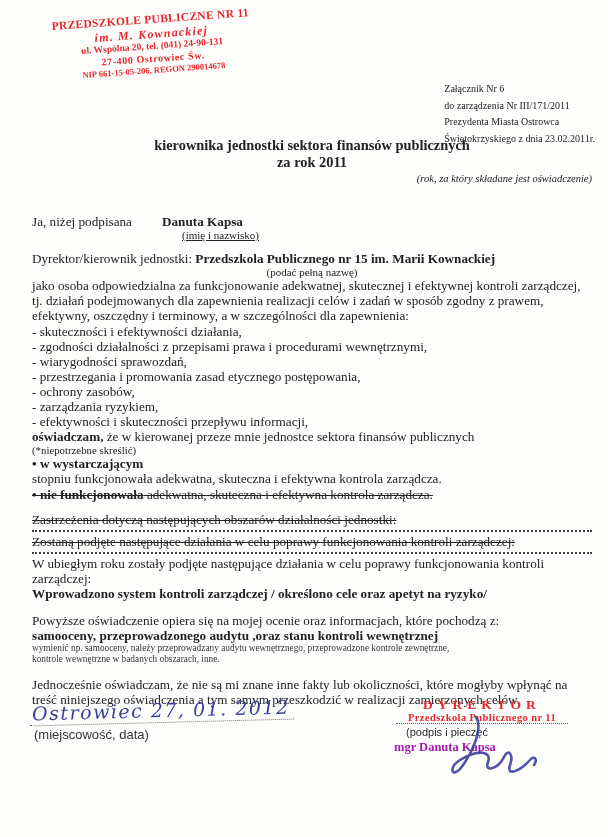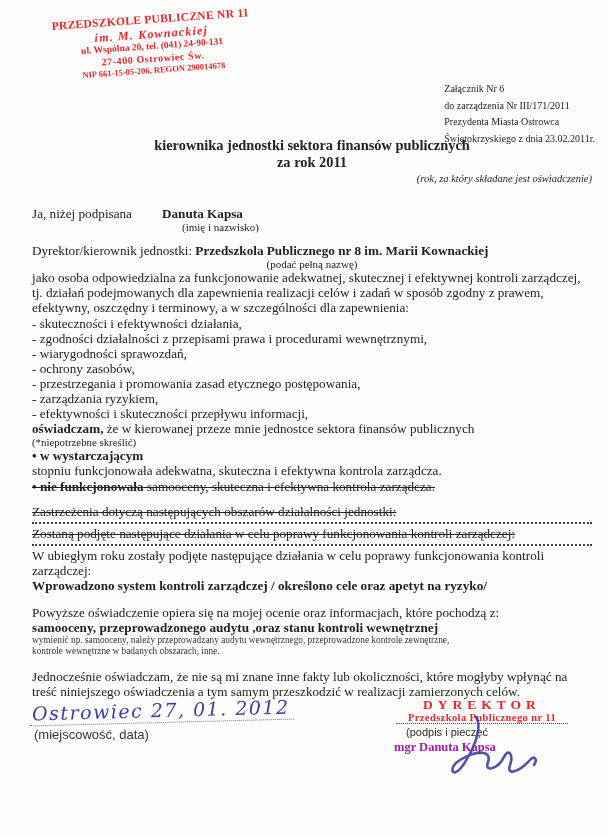--- a/index.html
+++ b/index.html
@@ -22,23 +22,23 @@
   .stamp-top .l5 { font-size:8.5px; }
 
   
   .annex { position:absolute; top:81px; right:13px; text-align:left; font-size:10px; line-height:16.5px; }
 
   
   .content { position:absolute; left:32px; top:137px; width:560px; font-size:13.2px; line-height:15.1px; }
   .title { text-align:center; font-weight:bold; font-size:14.4px; line-height:16.5px; }
   .title-caption { text-align:right; font-style:italic; font-size:10.5px; margin-top:1px; }
 
-  .ja-row { margin-top:20px; }
+  .ja-row { margin-top:28px; }
   .ja-row .name { font-weight:bold; margin-left:30px; }
-  .name-caption { font-size:11px; margin-left:150px; line-height:12px; }
+  .name-caption { font-size:11px; margin-left:150px; line-height:12px;text-decoration:underline; }
 
   .role-row { margin-top:10px; }
   .role-row .unit { font-weight:bold; }
   .unit-caption { font-size:11px; text-align:center; line-height:12px; }
 
   .b { font-weight:bold; }
   .struck { text-decoration:line-through; text-decoration-thickness:1.4px; }
   .footnote { font-size:10.8px; line-height:12px; }
   .dotted-hr { border:0; border-bottom:2px dotted #3d3d3d; margin:3px 0 2px 0; height:0; } .gap10 { height:10px; } .gap12 { height:12px; }
   .small-note { font-size:9.3px; line-height:10.8px; color:#333; }
@@ -89,45 +89,45 @@
       <div>za rok 2011</div>
     </div>
     <div class="title-caption">(rok, za który składane jest oświadczenie)</div>
 
     <div class="ja-row">
       <span>Ja, niżej podpisana</span><span class="name">Danuta Kapsa</span>
     </div>
     <div class="name-caption">(imię  i nazwisko)</div>
 
     <div class="role-row">
-      <span>Dyrektor/kierownik jednostki: </span><span class="unit">Przedszkola Publicznego nr 8 im. Marii Kownackiej</span>
+      <span>Dyrektor/kierownik jednostki: </span><span class="unit">Przedszkola Publicznego nr 15 im. Marii Kownackiej</span>
     </div>
     <div class="unit-caption">(podać  pełną  nazwę)</div>
 
     <div>jako osoba odpowiedzialna za funkcjonowanie adekwatnej, skutecznej i efektywnej kontroli zarządczej, tj. działań  podejmowanych dla zapewnienia realizacji celów i zadań  w sposób zgodny z prawem, efektywny, oszczędny i terminowy, a w szczególności dla zapewnienia:</div>
 
     <div>
       <div>- skuteczności i efektywności działania,</div>
       <div>- zgodności działalności z przepisami prawa i procedurami wewnętrznymi,</div>
       <div>- wiarygodności sprawozdań,</div>
+      <div>- przestrzegania i promowania zasad etycznego postępowania,</div>
       <div>- ochrony zasobów,</div>
-      <div>- przestrzegania i promowania zasad etycznego postępowania,</div>
       <div>- zarządzania ryzykiem,</div>
       <div>- efektywności i skuteczności przepływu informacji,</div>
     </div>
 
     <div>
       <span class="b">oświadczam,</span><span> że w kierowanej przeze mnie jednostce sektora finansów publicznych</span>
     </div>
     <div class="footnote">(*niepotrzebne skreślić)</div>
 
     <div class="b">• w wystarczającym</div>
     <div>stopniu funkcjonowała adekwatna, skuteczna i efektywna kontrola zarządcza.</div>
     <div class="struck">
-      <span class="b">• nie funkcjonowała</span><span> samooceny, skuteczna i efektywna kontrola zarządcza.</span>
+      <span class="b">• nie funkcjonowała</span><span> adekwatna, skuteczna i efektywna kontrola zarządcza.</span>
     </div>
 
     <div class="gap10"></div>
 
     <div class="struck">Zastrzeżenia dotyczą następujących obszarów działalności jednostki:</div>
     <hr class="dotted-hr">
     <div class="struck">Zostaną podjęte następujące działania w celu poprawy funkcjonowania kontroli zarządczej:</div>
     <hr class="dotted-hr">
 
     <div>W ubiegłym roku zostały podjęte następujące działania w celu poprawy funkcjonowania kontroli zarządczej:</div>

